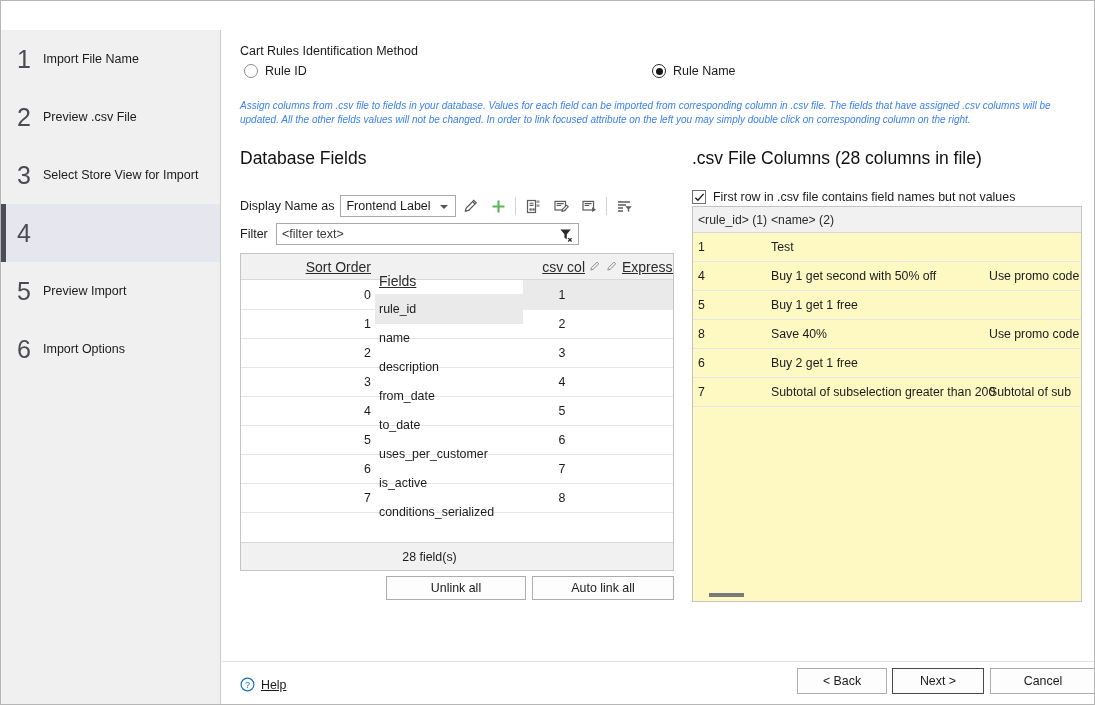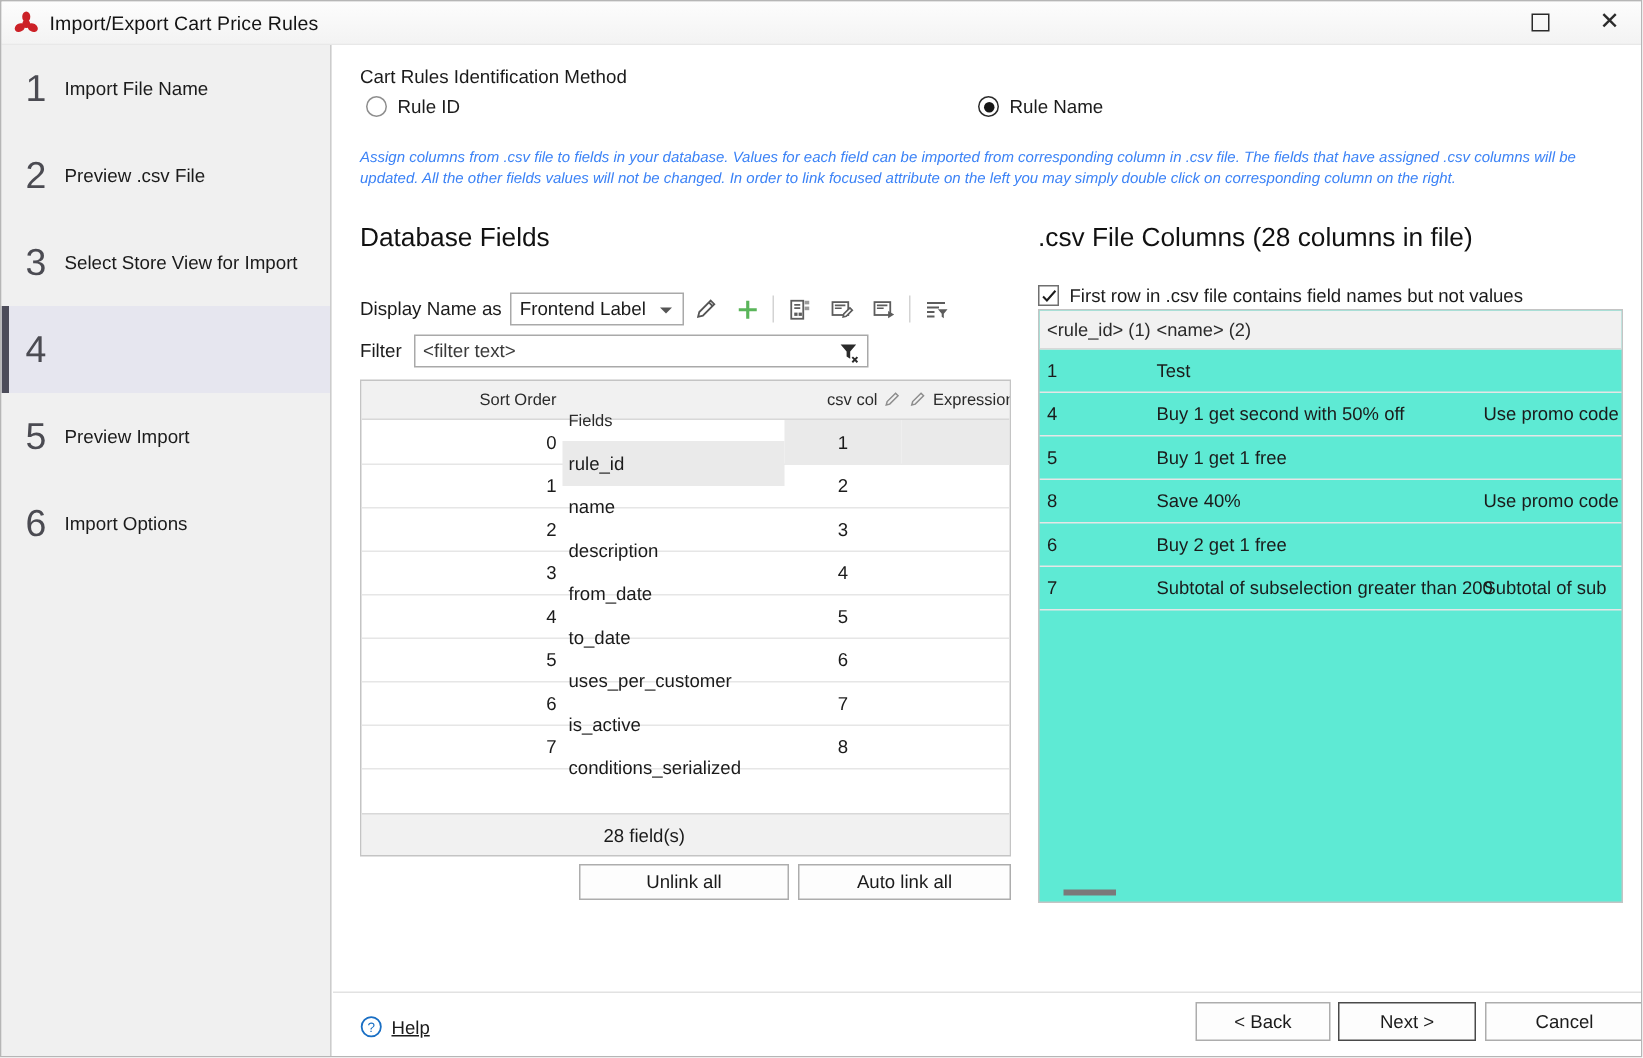--- a/index.html
+++ b/index.html
@@ -183,22 +183,23 @@
     width: 434px; height: 318px;
     border: 1px solid #c4c4c4;
     background: #fff;
     overflow: hidden;
   }
   .dbt-head {
     display: flex; height: 26px;
     background: #f1f1f1;
     border-bottom: 1px solid #d8d8d8;
     align-items: center;
-    font-size: 11px;
+    font-size: 14px;
     color: #2b2b2b;
+    text-decoration: underline;
   }
   .dbt-row {
     display: flex; height: 29px;
     align-items: center;
     border-bottom: 1px solid #e6e6e6;
     font-size: 12.4px;
   }
   .c-sort  { width: 134px; text-align: right; padding-right: 4px; flex: 0 0 auto; }
   .c-field { width: 148px; padding-left: 4px; flex: 0 0 auto; margin-top: 28px; }
   .c-csv   { width: 78px; text-align: center; flex: 0 0 auto; position: relative; }
@@ -247,21 +248,21 @@
     border: 1px solid #6f6f6f;
     background: #fff;
     margin-right: 7px;
     display: flex; align-items: center; justify-content: center;
     flex: 0 0 auto;
   }
   #csv-panel {
     position: absolute; left: 470px; top: 176px;
     width: 390px; height: 396px;
     border: 1px solid #c4c4c4;
-    background: #5eead4;
+    background: #fef9c3;
     overflow: hidden;
   }
   .csvt-head {
     display: flex; height: 26px;
     background: #f1f1f1;
     border-bottom: 1px solid #d8d8d8;
     align-items: center;
     font-size: 12.2px;
     color: #2b2b2b;
     width: 520px;
@@ -302,41 +303,20 @@
   #btn-next   { position: absolute; left: 670px; bottom: 12px; width: 92px; height: 26px;
                 border: 1.6px solid #4a4a4a; }
   #btn-cancel { position: absolute; left: 768px; bottom: 12px; width: 106px; height: 26px; }
   svg { display: block; }
 </style>
 </head>
 <body>
 
 <div id="app">
 
-  <div id="titlebar">
-    <div id="title-icon">
-      <svg width="17" height="17" viewBox="0 0 17 17">
-        <g fill="#cc2127">
-          <ellipse cx="8.5" cy="4.2" rx="2.7" ry="3.6"></ellipse>
-          <ellipse cx="4.2" cy="11.4" rx="2.7" ry="3.6" transform="rotate(60 4.2 11.4)"></ellipse>
-          <ellipse cx="12.8" cy="11.4" rx="2.7" ry="3.6" transform="rotate(-60 12.8 11.4)"></ellipse>
-          <circle cx="8.5" cy="9" r="2.6"></circle>
-        </g>
-      </svg>
-    </div>
-    <span id="title-text">Import/Export Cart Price Rules</span>
-    <div id="win-controls">
-      <div class="wbtn">
-        <span class="box-glyph"></span>
-      </div>
-      <div class="wbtn">
-        <span class="x-glyph">✕</span>
-      </div>
-    </div>
-  </div>
 
   <div id="sidebar">
 
     <div class="step">
       <span class="step-num">1</span>
       <span class="step-label">Import File Name</span>
     </div>
 
     <div class="step">
       <span class="step-num">2</span>

